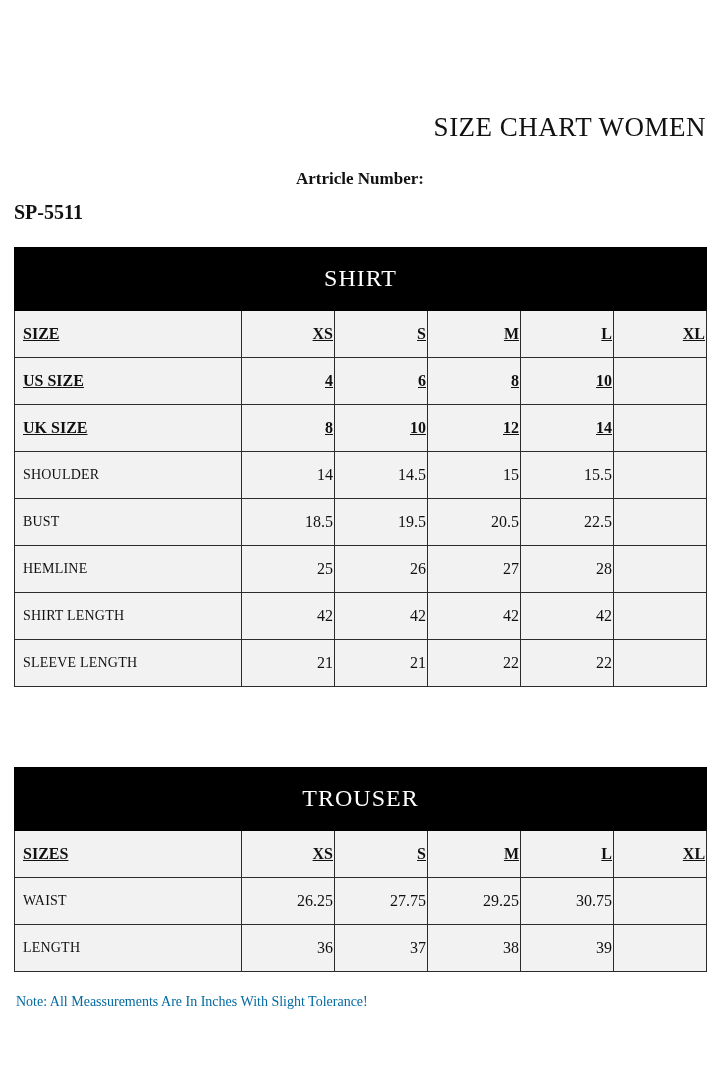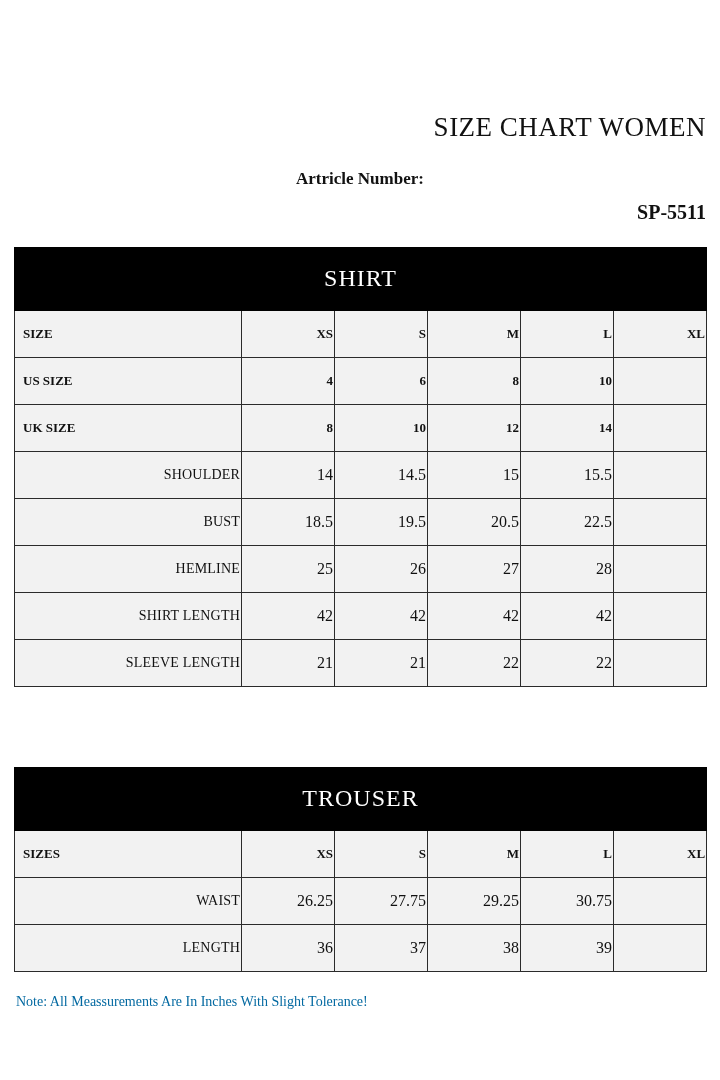--- a/index.html
+++ b/index.html
@@ -30,21 +30,21 @@
     font-weight: 400;
     font-family: "Liberation Serif", serif;
   }
   .article-label {
     text-align: center;
     font-size: 17px;
     margin-top: 26px;
     font-weight: 700;
   }
   .article-number {
-    text-align: right;
+    text-align: left;
     font-size: 20px;
     font-weight: bold;
     margin-top: 12px;
   }
   table {
     border-collapse: collapse;
     width: 692px;
     table-layout: fixed;
   }
   .tbl-shirt {
@@ -71,26 +71,26 @@
   }
   td.label {
     padding-left: 8px;
     text-align: left;
   }
   td.val {
     text-align: right;
   }
   tr.bold-row td {
     font-weight: bold;
-    font-size: 13px;
+    font-size: 16px;
+    text-decoration: underline;
   }
   tr.normal-row td.label {
     font-size: 14px;
     letter-spacing: 0.2px;
-    text-align: right;
   }
   tr.normal-row td.val {
     font-size: 16px;
   }
   .col-label { width: 227px; }
   .col-size  { width: 93px; }
   .spacer {
     height: 80px;
   }
   .note {

